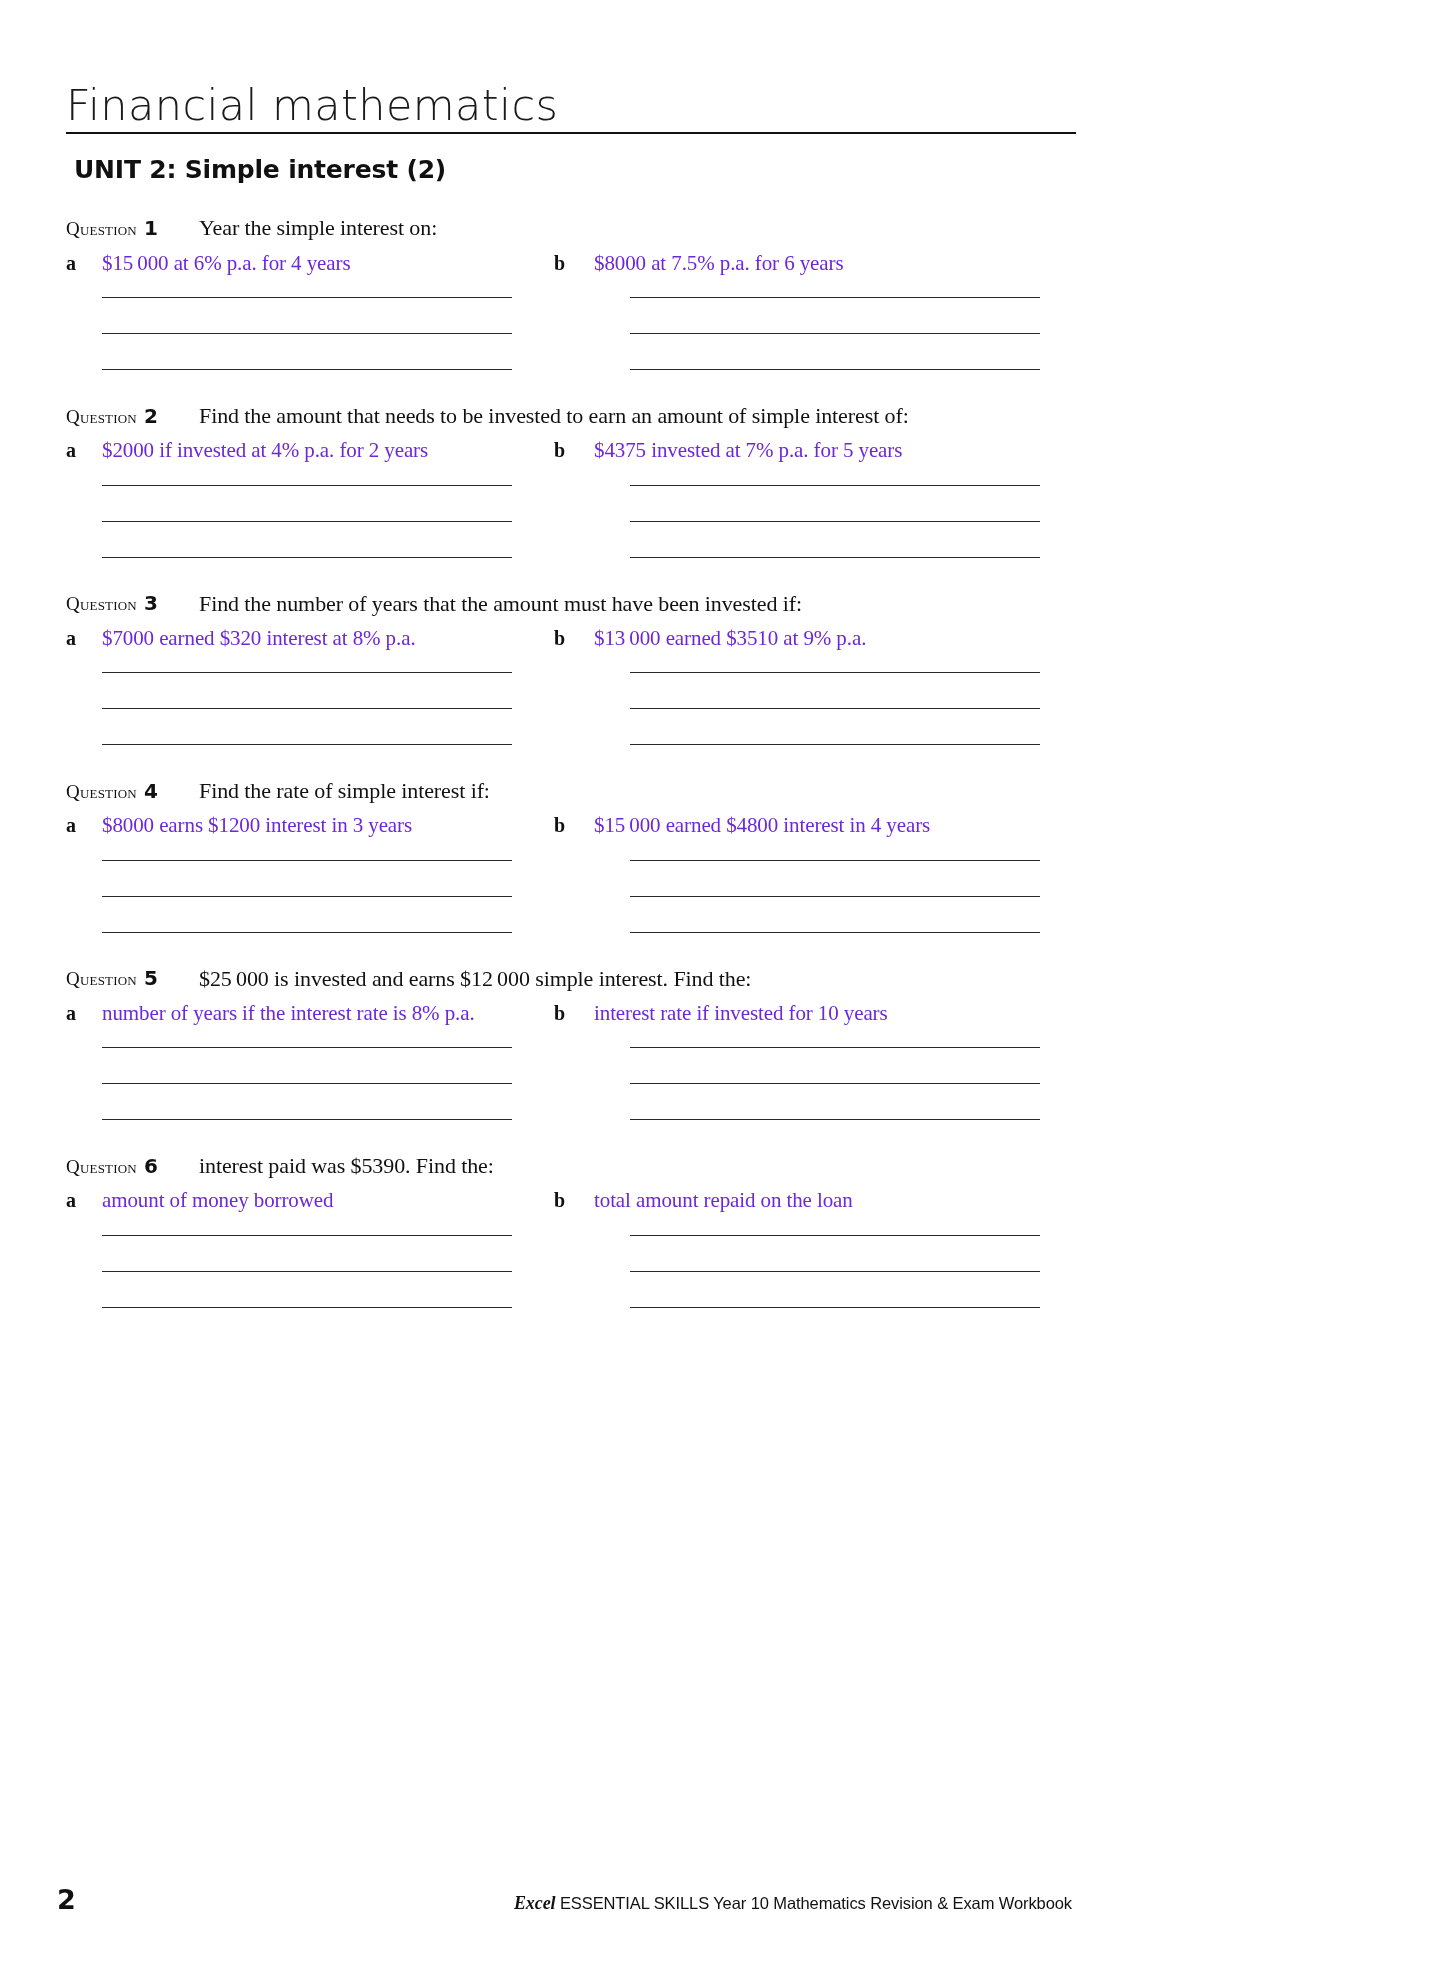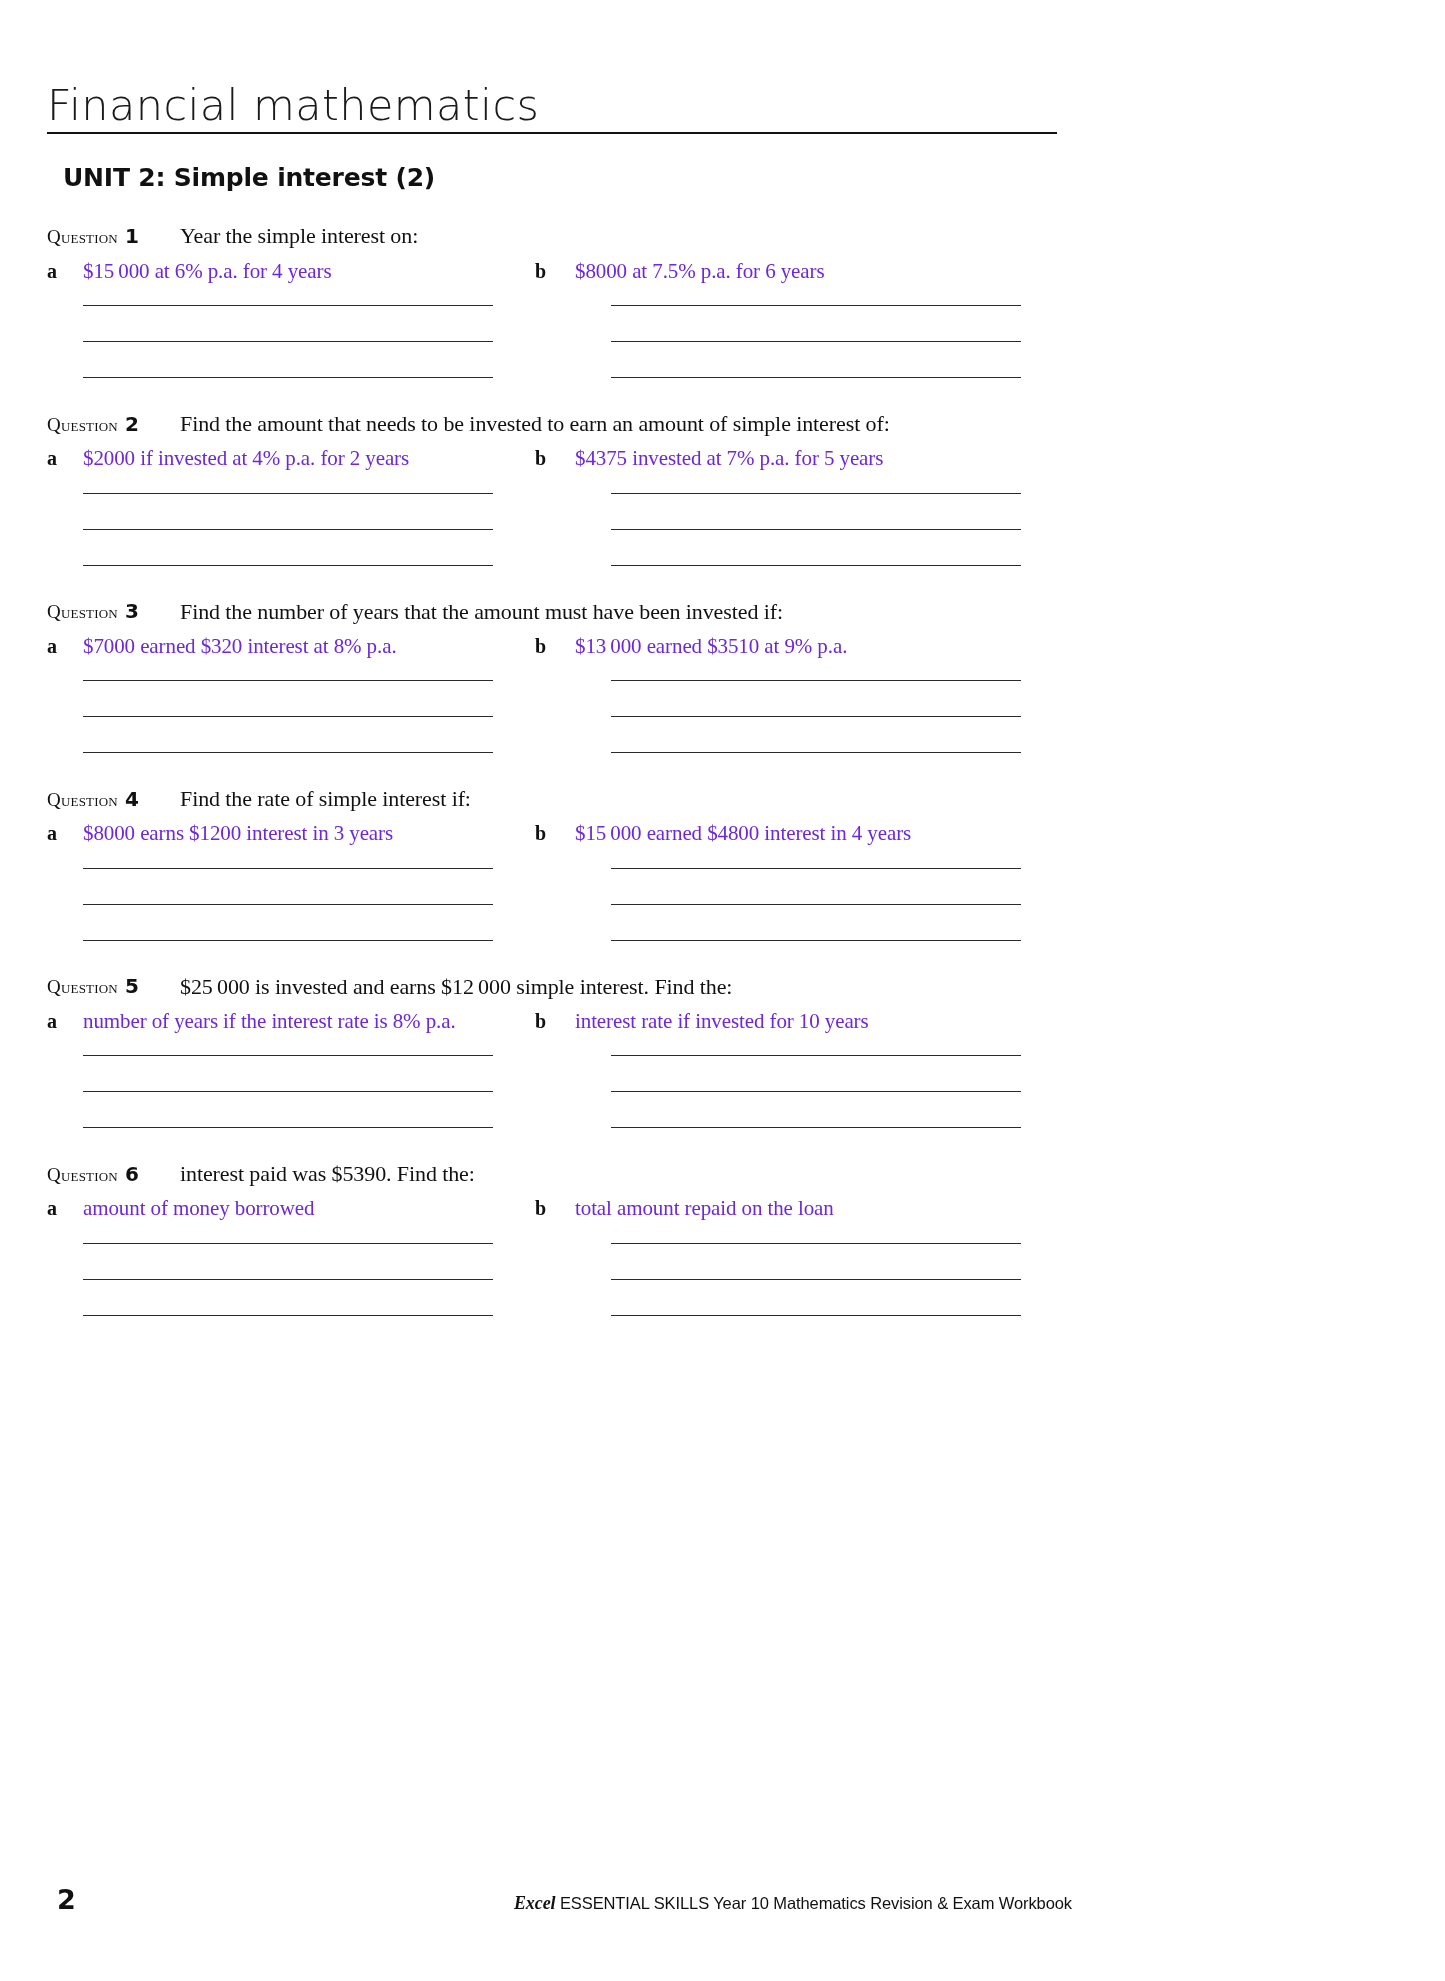--- a/index.html
+++ b/index.html
@@ -20,21 +20,21 @@
   .page {
     position: absolute;
     left: 0; top: 0;
     width: 1445px;
     height: 1981px;
     background: #fff;
   }
 
   .content {
     position: absolute;
-    left: 47px;
+    left: 66px;
     top: 0;
     width: 1015px;
   }
 
   
   .page-title {
     font-family: "DejaVu Sans", sans-serif;
     font-size: 43px;
     font-weight: 300;
     letter-spacing: 0.4px;
@@ -50,21 +50,21 @@
     height: 0;
   }
 
   
   .unit-heading {
     font-family: "DejaVu Sans", sans-serif;
     font-size: 25px;
     font-weight: bold;
     letter-spacing: -0.2px;
     color: #111;
-    margin: 16px;
+    margin: 8px;
     padding-top: 13px;
     padding-bottom: 0;
   }
 
   
   .question {
     position: relative;
     margin-top: 31px;
   }
   .question:first-of-type { margin-top: 29px; }

